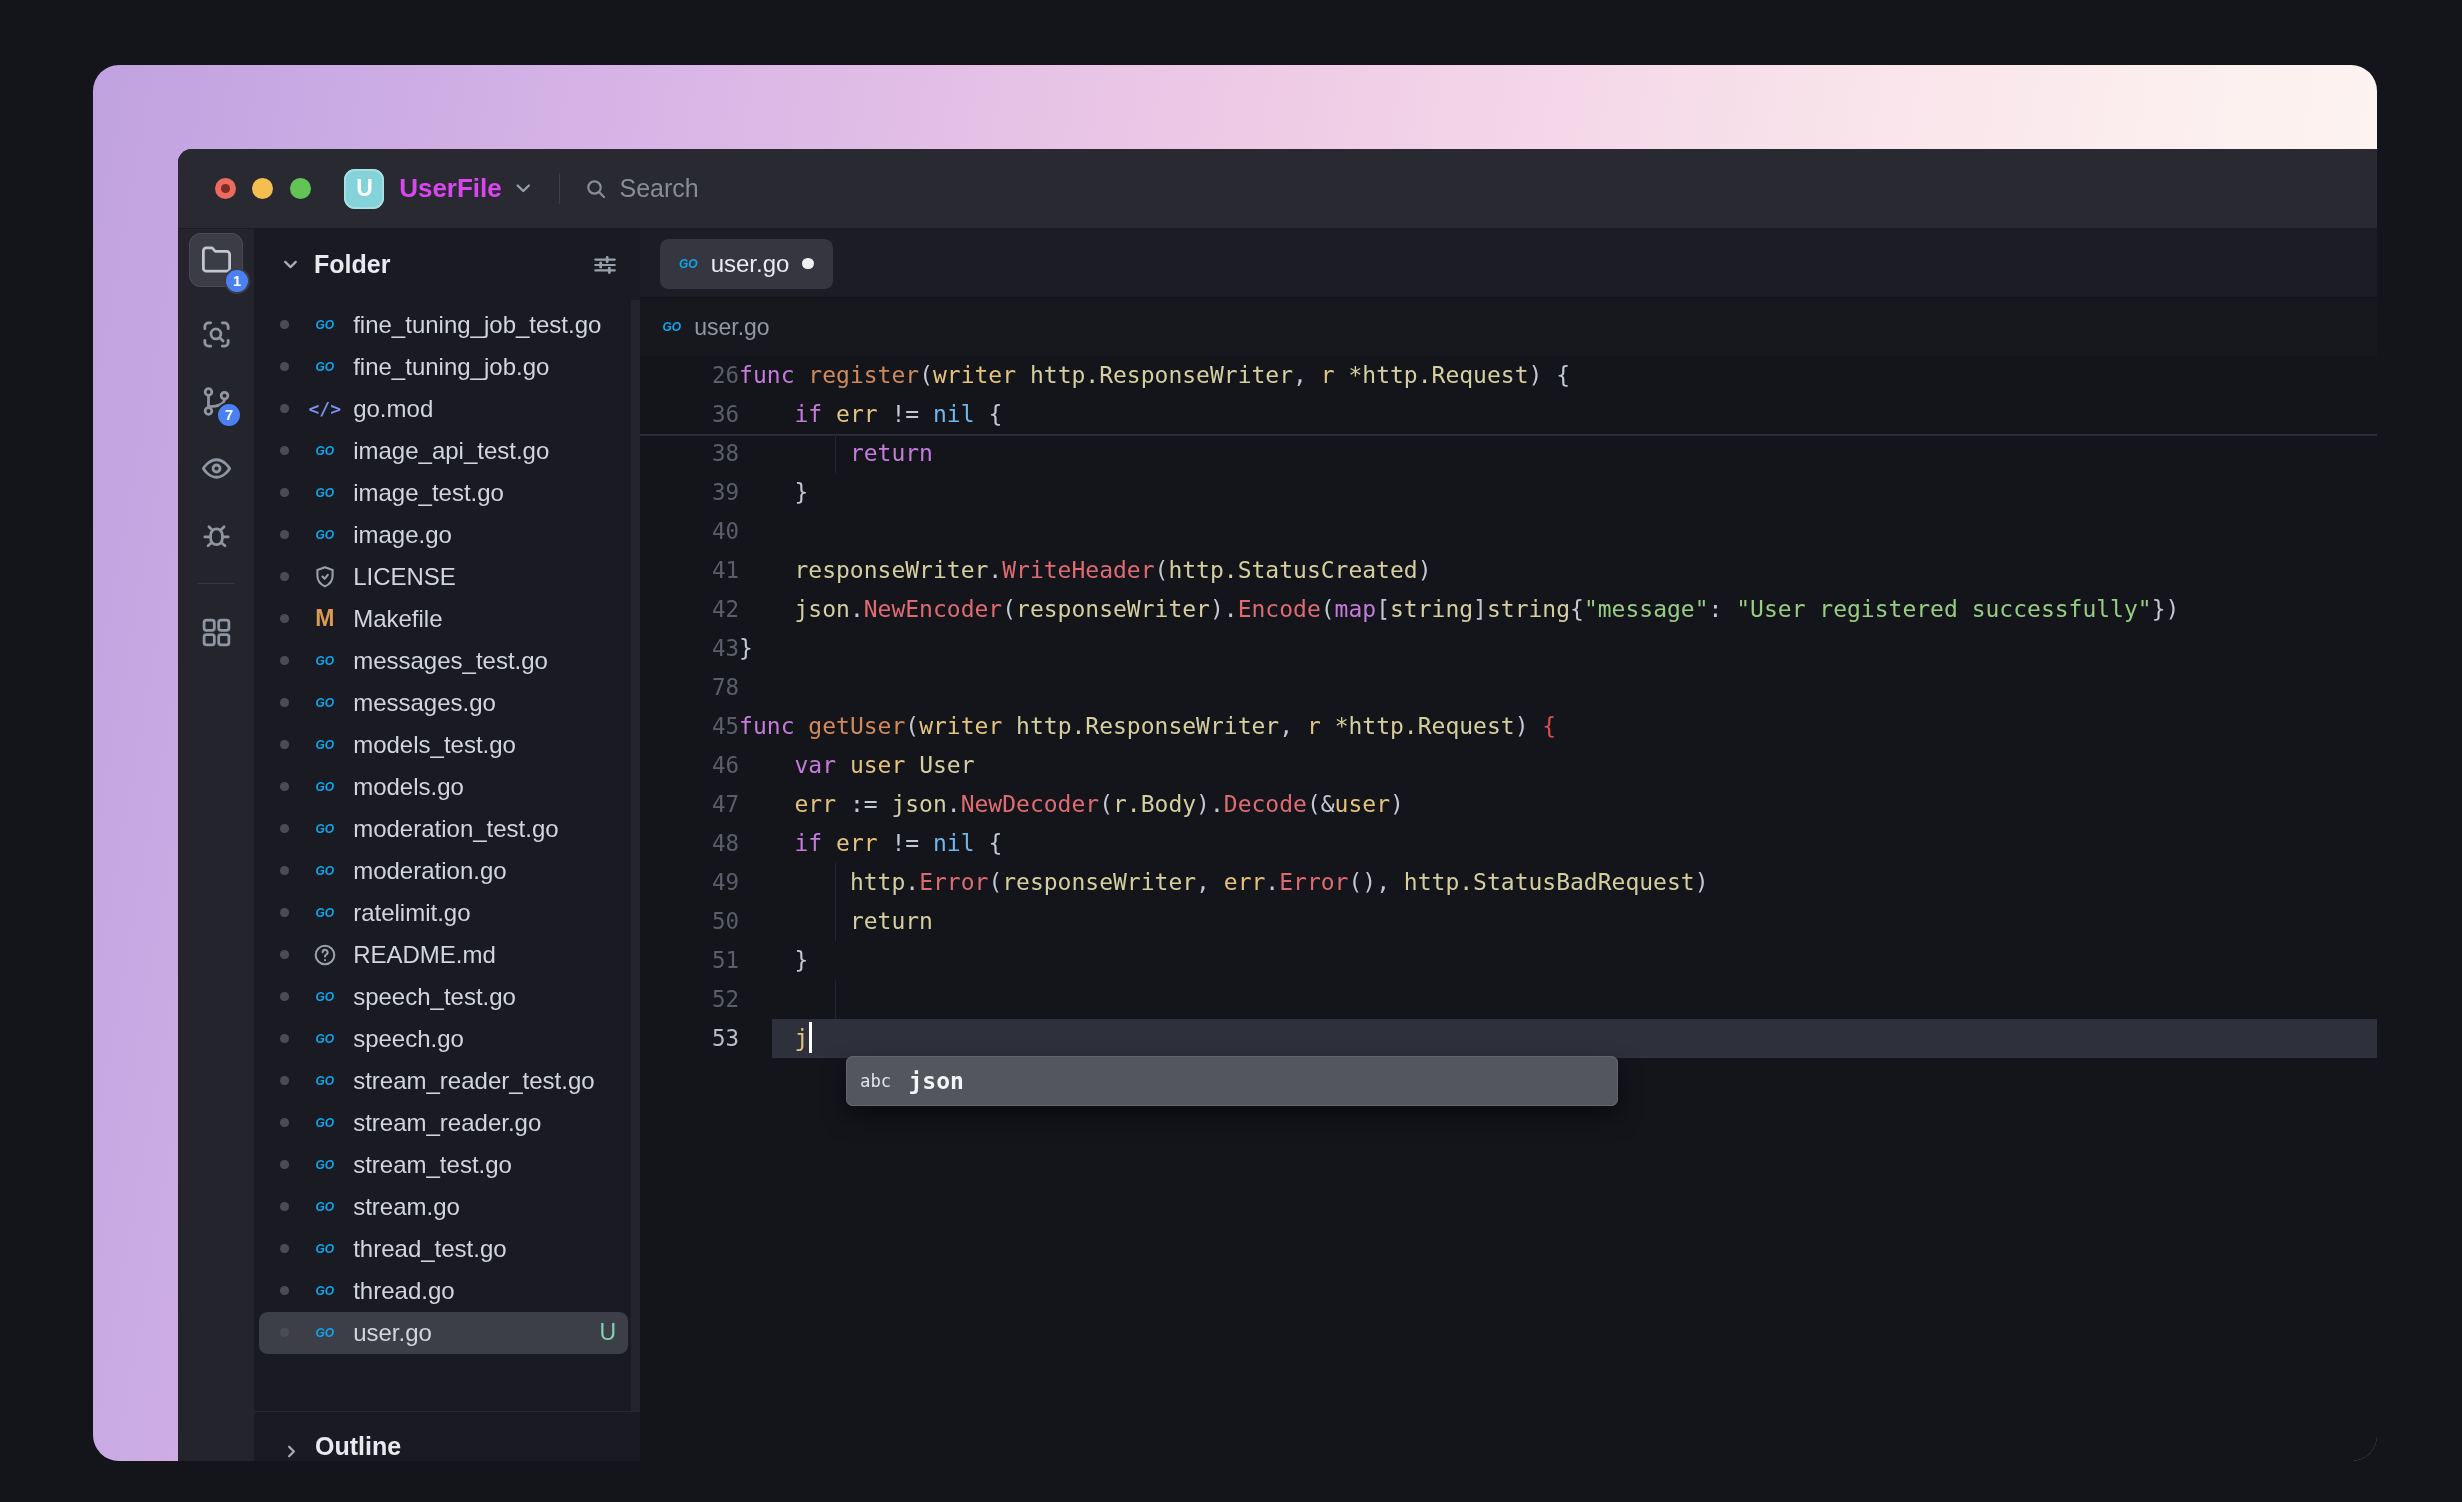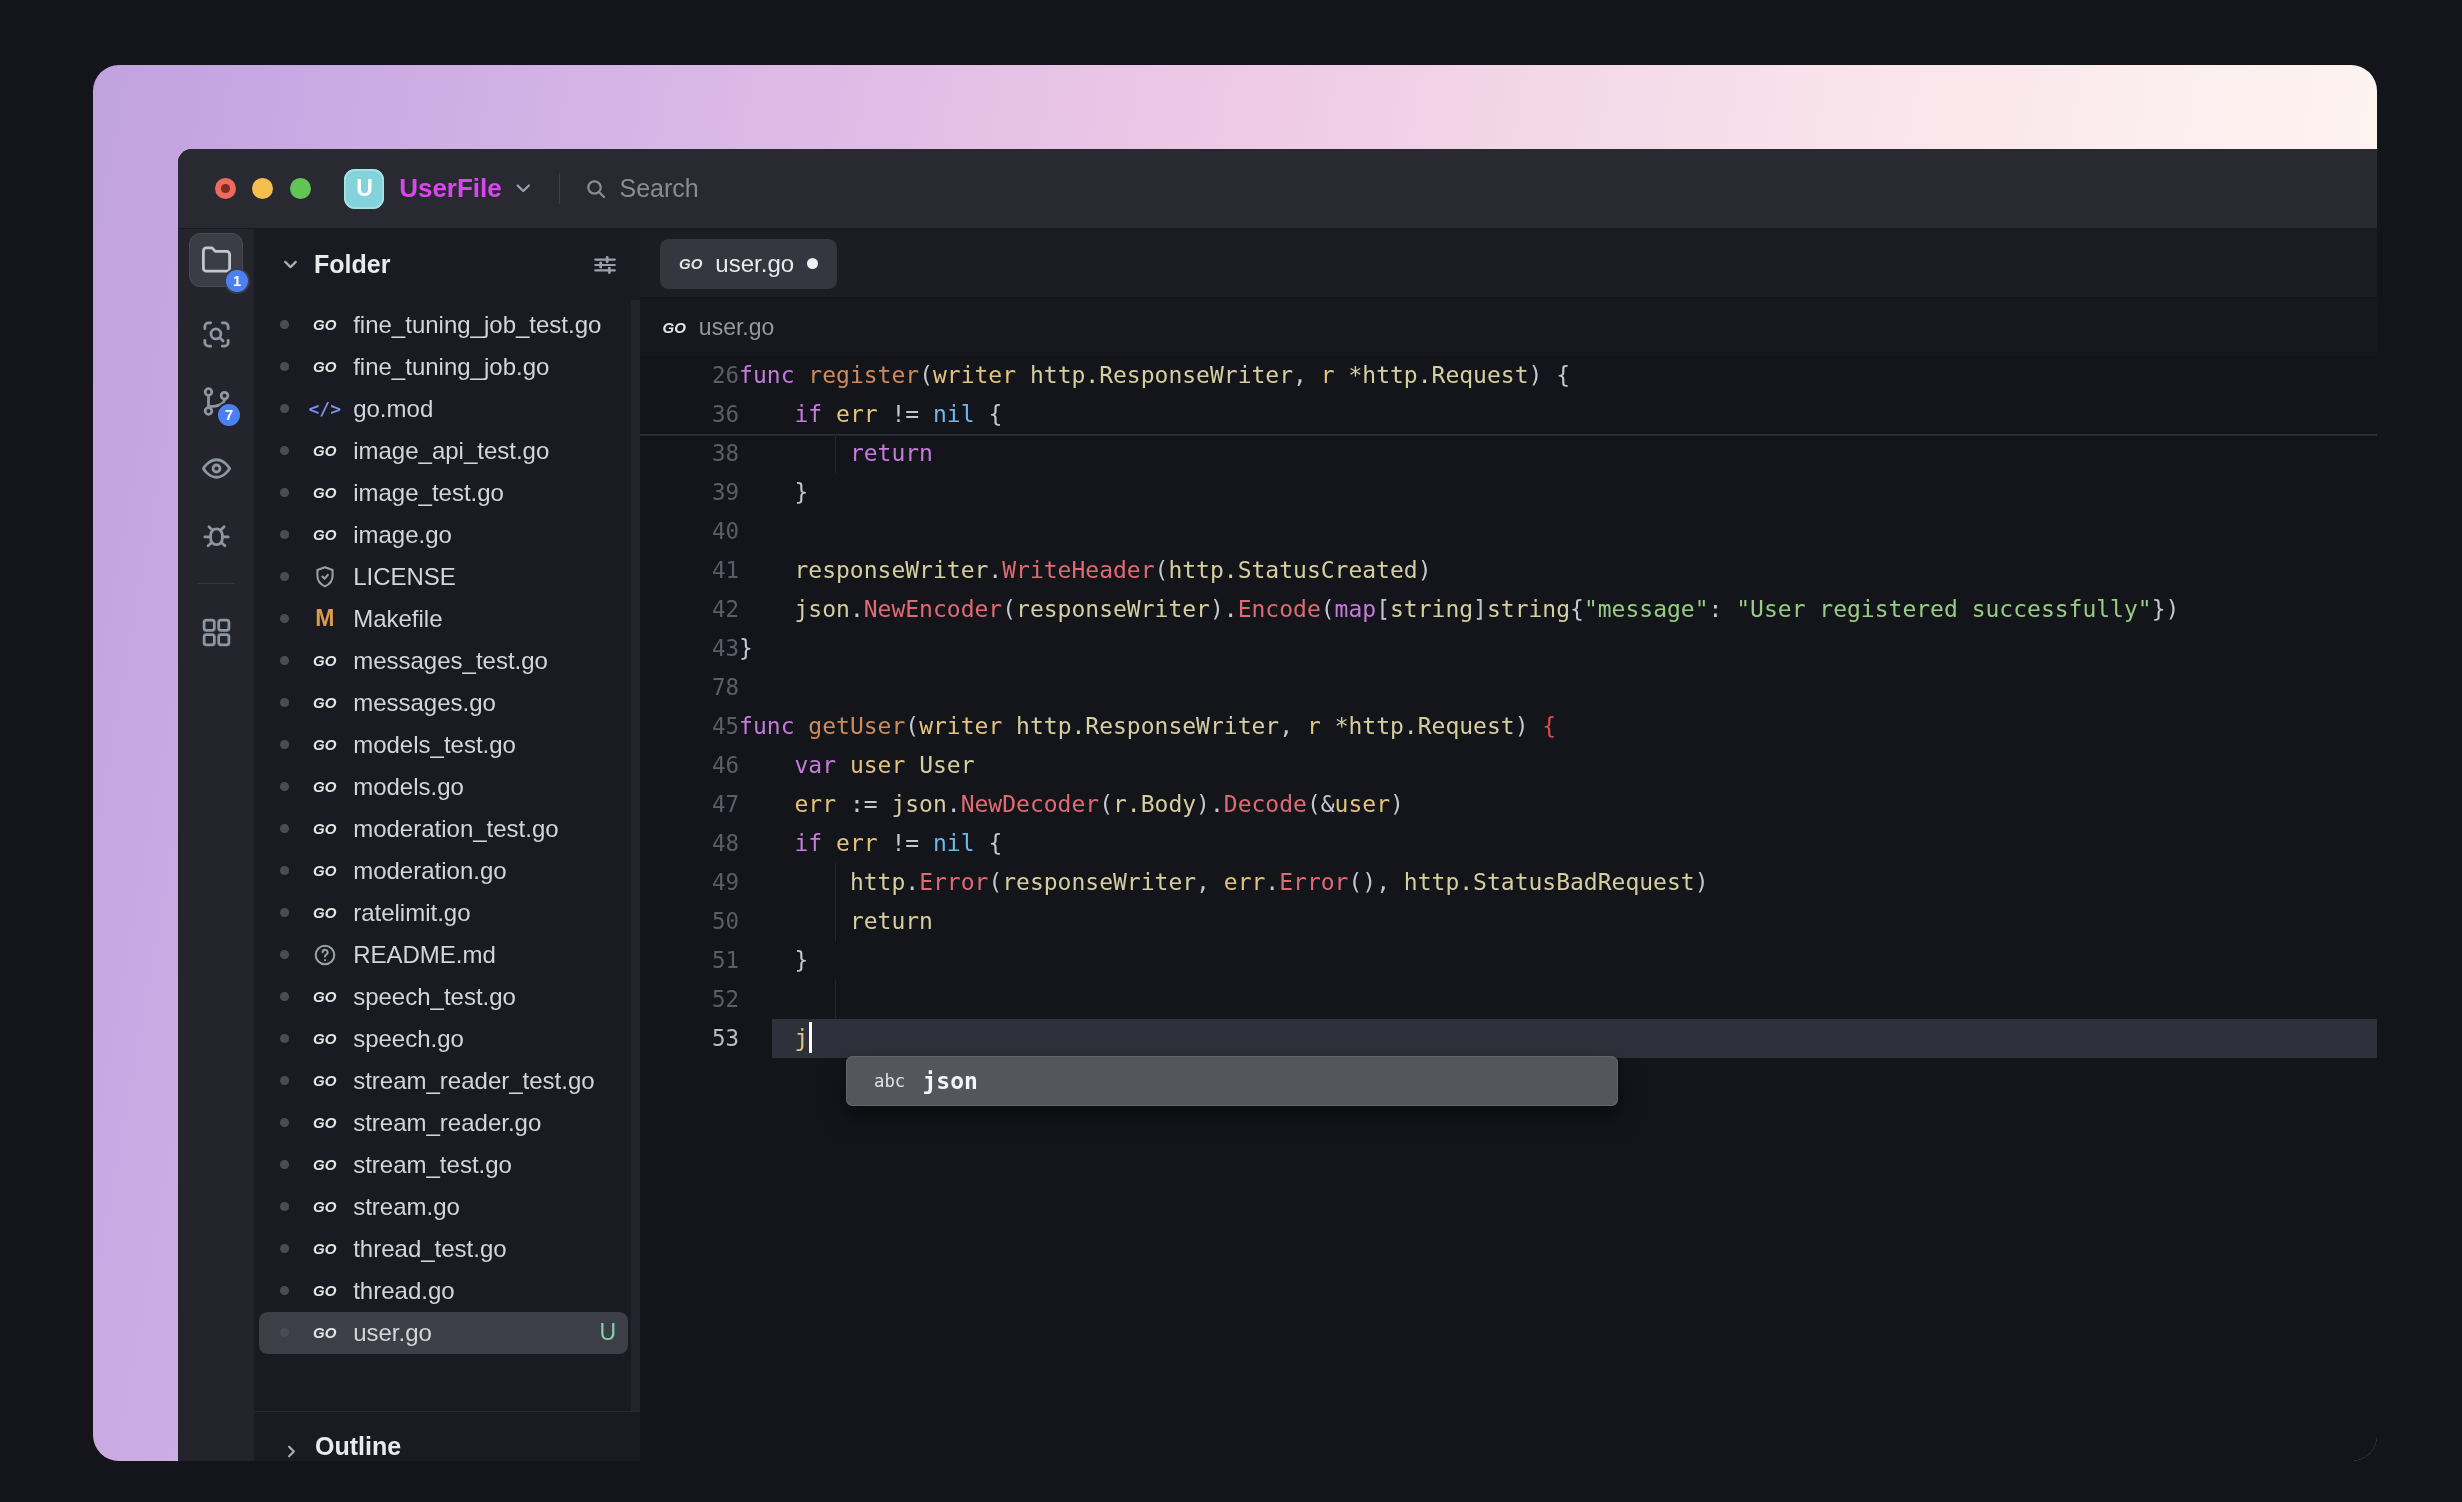--- a/index.html
+++ b/index.html
@@ -45,21 +45,21 @@
   
   .sidebar { width:386px; flex:0 0 386px; background:#1a1b22; display:flex; flex-direction:column; position:relative; }
   .panel-header { height:71px; flex:0 0 71px; display:flex; align-items:center; padding:0 22.5px 0 26px; }
   .panel-title { color:#e8eaee; font-weight:bold; font-size:25px; margin-left:13px; }
   .panel-spacer { flex:1; }
   .tree { flex:1; overflow:hidden; padding-top:3.5px; }
   .file-row { height:42px; display:flex; align-items:center; padding-left:21px; margin:0 12px 0 5.2px; border-radius:8.6px; color:#d2d5db; font-size:24px; position:relative; }
   .file-row.selected { background:#3c3e48; }
   .file-dot { width:8.6px; height:8.6px; border-radius:50%; background:#494c55; margin-right:18px; flex:0 0 8.6px; }
   .file-ic { width:36px; flex:0 0 36px; margin-right:10.4px; display:flex; align-items:center; justify-content:center; }
-  .go-glyph { color:#e5e5e5; font-weight:800; font-style:italic; font-size:15px; letter-spacing:0; }
+  .go-glyph { color:#0ea5e9; font-weight:800; font-style:italic; font-size:12px; letter-spacing:0; }
   .code-glyph { color:#7b90f2; font-weight:bold; font-size:18px; font-family:"DejaVu Sans Mono", monospace; }
   .m-glyph { color:#dc9a50; font-weight:bold; font-size:23px; }
   .git-badge { margin-left:auto; margin-right:12px; color:#82d3ad; font-size:23px; }
   .sb-scroll { position:absolute; right:0; top:71px; bottom:50px; width:9.5px; background:#2b2c35; opacity:.55; }
   .outline-row { height:50px; flex:0 0 50px; margin-top:auto; border-top:1.7px solid #262730; display:flex; align-items:flex-end; padding-left:28px; }
   .outline-title { color:#e8eaee; font-weight:bold; font-size:25px; margin-left:14px; }
 
   
   .editor { flex:1; min-width:0; background:#14151b; display:flex; flex-direction:column; position:relative; }
   .tabbar { height:69px; flex:0 0 69px; background:#1c1d24; padding:9.5px 0 0 20px; border-bottom:0.9px solid #111218; }
@@ -73,21 +73,21 @@
   .code-line.current::before { content:""; position:absolute; left:132px; right:0; top:0; bottom:0; background:#2e303b; }
   .code-line > span { position:relative; }
   .ln { position:absolute; left:0; top:0; width:99px; text-align:right; color:#5b5e68; font-size:22.5px; }
   .current .ln { color:#b9bdc7; }
   .guide { position:absolute; left:195px; top:0; bottom:0; border-left:1.7px solid #24252f; }
   .tk-k { color:#c57bdb; } .tk-f { color:#d08a5a; } .tk-m { color:#df6b72; }
   .tk-v { color:#e3c37c; } .tk-t { color:#d5cfa0; } .tk-s { color:#97cd82; }
   .tk-n { color:#6cb8ee; } .tk-p { color:#c3c7d1; } .tk-r { color:#e14b4b; }
   .cursor-caret { display:inline-block; width:2.6px; height:31px; background:#ffffff; vertical-align:middle; margin-left:0.9px; position:relative; top:-1.7px; }
 
-  .completion-popup { position:absolute; left:206px; top:700px; width:772px; height:50px; background:#54565e; border-radius:7px; box-shadow:0 10.4px 22.5px rgba(0,0,0,.5), inset 0 0 0 0.9px #64666f; display:flex; align-items:center; padding-left:28px; gap:17.3px; z-index:5; }
+  .completion-popup { position:absolute; left:206px; top:700px; width:772px; height:50px; background:#54565e; border-radius:7px; box-shadow:0 10.4px 22.5px rgba(0,0,0,.5), inset 0 0 0 0.9px #64666f; display:flex; align-items:center; padding-left:14px; gap:17.3px; z-index:5; }
   .cp-kind { color:#e1e3e8; font-size:17.3px; }
   .cp-label { color:#f4f5f7; font-size:23px; font-weight:bold; font-family:"DejaVu Sans Mono", monospace; }
 
   svg { display:block; }
 </style>
 </head>
 <body>
 
 <div>
   <div class="gradient-card">

